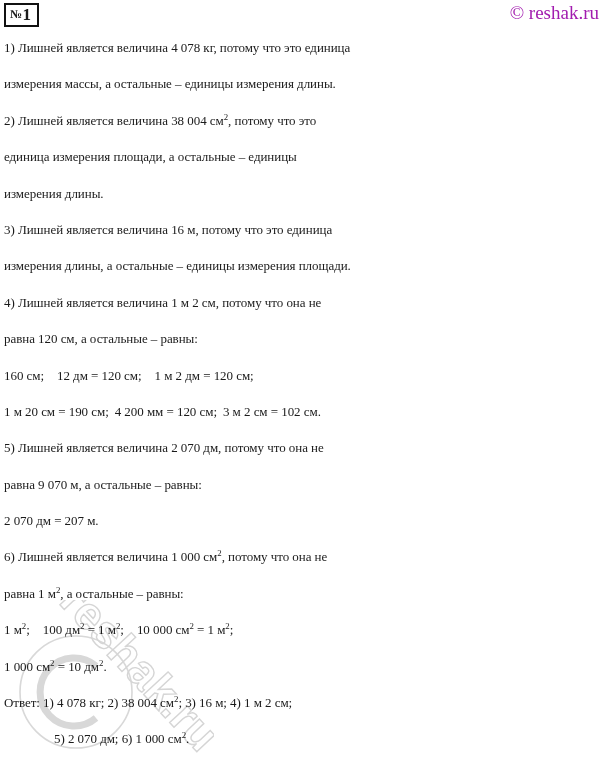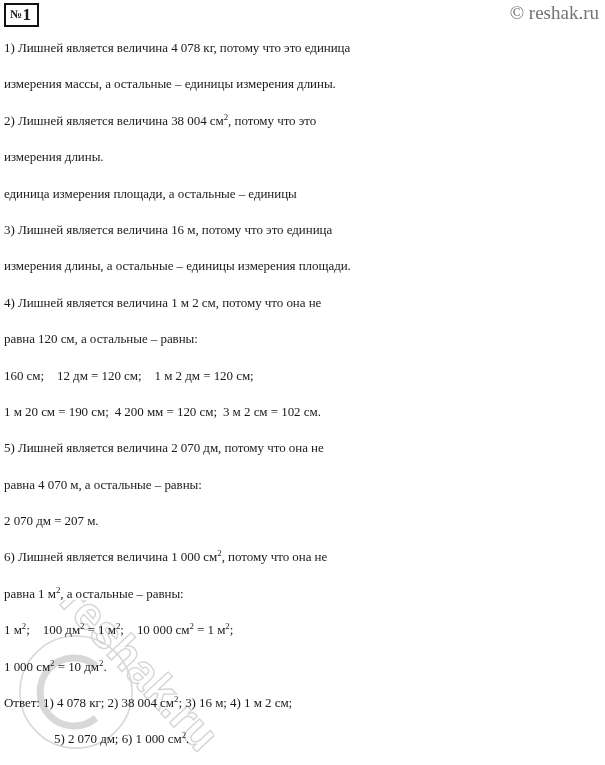--- a/index.html
+++ b/index.html
@@ -40,21 +40,21 @@
     font-size: 12px;
     vertical-align: 2px;
     font-weight: 700;
   }
   .copyright {
     position: absolute;
     right: 6px;
     top: 1px;
     font-size: 19px;
     line-height: 24px;
-    color: #737373;
+    color: #a21caf;
     white-space: nowrap;
   }
 
   
   .content {
     position: relative;
     padding: 0 4px 0 4px;
     z-index: 3;
   }
   .line {
@@ -106,33 +106,33 @@
   </div>
   <div class="copyright">© reshak.ru</div>
 </div>
 
 <div class="content">
 
   <div class="line">1) Лишней является величина 4 078 кг, потому что это единица</div>
   <div class="line">измерения массы, а остальные – единицы измерения длины.</div>
 
   <div class="line"><span>2) Лишней является величина 38 004 см</span><sup>2</sup><span>, потому что это</span></div>
+  <div class="line">единица измерения площади, а остальные – единицы</div>
   <div class="line">измерения длины.</div>
-  <div class="line">единица измерения площади, а остальные – единицы</div>
 
   <div class="line">3) Лишней является величина 16 м, потому что это единица</div>
   <div class="line">измерения длины, а остальные – единицы измерения площади.</div>
 
   <div class="line">4) Лишней является величина 1 м 2 см, потому что она не</div>
   <div class="line">равна 120 см, а остальные – равны:</div>
   <div class="line"><span>160 см;</span><span class="gap-m"></span><span>12 дм = 120 см;</span><span class="gap-m"></span><span>1 м 2 дм = 120 см;</span></div>
   <div class="line"><span>1 м 20 см = 190 см;</span><span class="gap-s"></span><span>4 200 мм = 120 см;</span><span class="gap-s"></span><span>3 м 2 см = 102 см.</span></div>
 
   <div class="line">5) Лишней является величина 2 070 дм, потому что она не</div>
-  <div class="line">равна 4 070 м, а остальные – равны:</div>
+  <div class="line">равна 9 070 м, а остальные – равны:</div>
   <div class="line">2 070 дм = 207 м.</div>
 
   <div class="line"><span>6) Лишней является величина 1 000 см</span><sup>2</sup><span>, потому что она не</span></div>
   <div class="line"><span>равна 1 м</span><sup>2</sup><span>, а остальные – равны:</span></div>
   <div class="line"><span>1 м</span><sup>2</sup><span>;</span><span class="gap-m"></span><span>100 дм</span><sup>2</sup><span> = 1 м</span><sup>2</sup><span>;</span><span class="gap-m"></span><span>10 000 см</span><sup>2</sup><span> = 1 м</span><sup>2</sup><span>;</span></div>
   <div class="line"><span>1 000 см</span><sup>2</sup><span> = 10 дм</span><sup>2</sup><span>.</span></div>
 
   <div class="line"><span>Ответ: 1) 4 078 кг;  2) 38 004 см</span><sup>2</sup><span>;  3) 16 м;  4) 1 м 2 см;</span></div>
   <div class="line indent-lg"><span>5) 2 070 дм;  6) 1 000 см</span><sup>2</sup><span>.</span></div>
 

